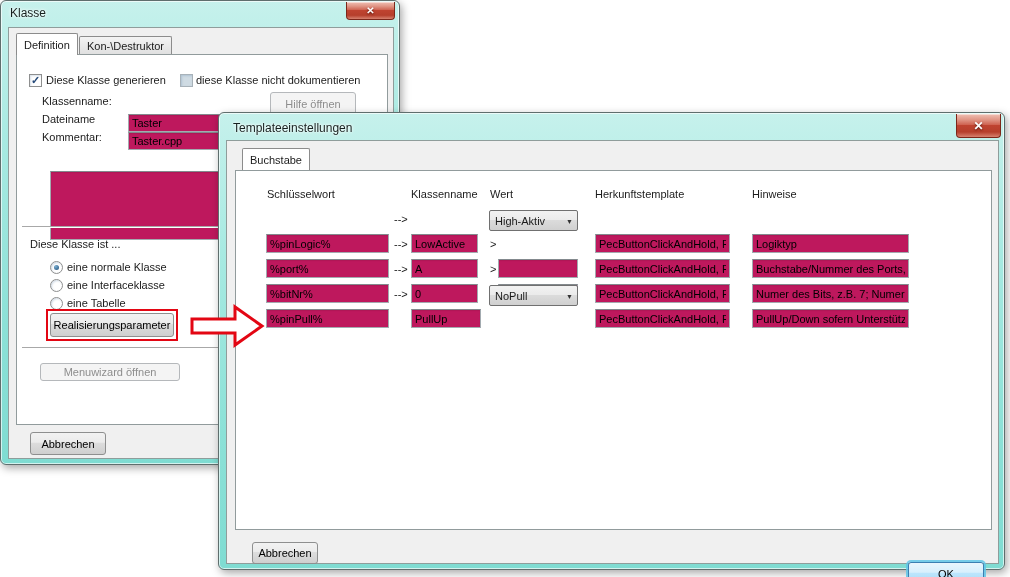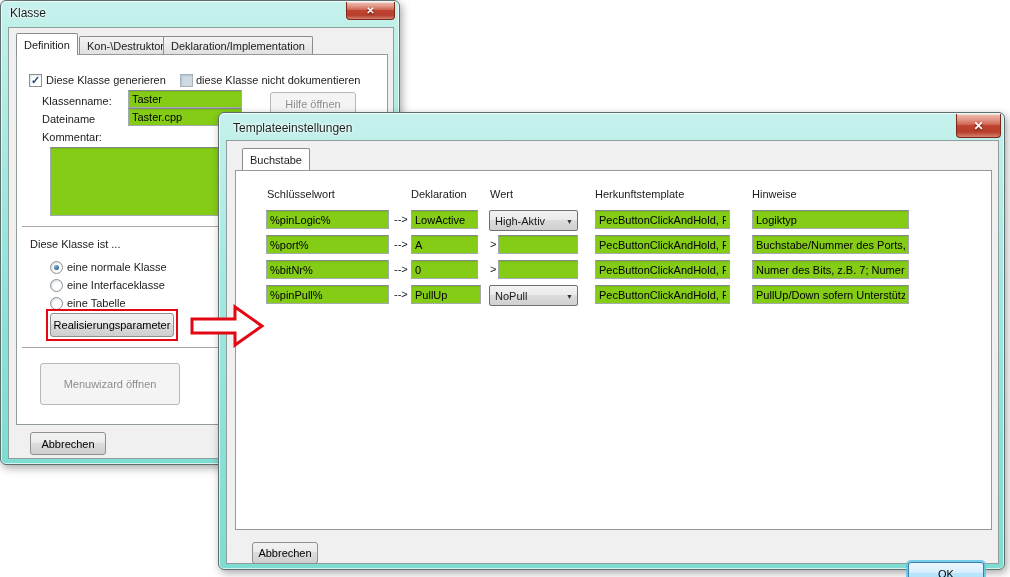--- a/index.html
+++ b/index.html
@@ -23,23 +23,23 @@
 
   
   .tab { position:absolute; display:inline-flex; align-items:center; padding:0 7px;
     background:linear-gradient(180deg,#f4f4f4,#dfdfdf); border:1px solid #8c8c8c;
     border-bottom:none; border-radius:2px 2px 0 0; height:19px; white-space:nowrap; }
   .tab.selected { background:#ffffff; height:22px; z-index:3; }
   .tab-page { position:absolute; background:#ffffff; border:1px solid #919b9c; }
 
   
   .lbl { position:absolute; white-space:nowrap; }
-  .field { position:absolute; background:#84cc16; border:1px solid #a3abb0; border-top-color:#83898d;
+  .field { position:absolute; background:#be185d; border:1px solid #a3abb0; border-top-color:#83898d;
     font-family:"Liberation Sans", sans-serif; font-size:11px; color:#000;
-    padding:0 3px; box-shadow:inset 0 1px 1px rgba(0,0,0,.08); white-space:nowrap; overflow:hidden; }
+    padding:0 3px; box-shadow:inset 0 1px 1px rgba(0,0,0,.08); white-space:nowrap; overflow:hidden;margin-top:24px; }
   input.field { outline:none; }
   .btn { position:absolute; display:flex; align-items:center; justify-content:center;
     background:linear-gradient(180deg,#f2f2f2 0%,#ebebeb 45%,#dddddd 46%,#cfcfcf 100%);
     border:1px solid #8e8f8f; border-radius:3px; font-size:11px; color:#000;
     white-space:nowrap; cursor:default; }
   .btn.disabled { background:#f4f4f4; border-color:#b5b8bb; color:#8d8d8d; }
   .btn.default-ok { background:linear-gradient(180deg,#eaf6fd 0%,#d7effc 45%,#bde6fd 46%,#a6d9f4 100%);
     border:1px solid #3c7fb1; box-shadow:0 0 0 2px rgba(96,198,232,.85);margin-top:20px; }
 
   .checkbox { position:absolute; width:13px; height:13px; background:#ffffff;
@@ -72,23 +72,20 @@
     <span>✕</span>
   </div>
   <div class="win-inner" style="left:7px;top:26px;width:386px;height:432px">
 
     <div class="tab selected" style="left:7px;top:5px">
       <span>Definition</span>
     </div>
     <div class="tab" style="left:70px;top:8px">
       <span>Kon-\Destruktor</span>
     </div>
-    <div class="tab" style="left:154px;top:8px">
-      <span>Deklaration/Implementation</span>
-    </div>
 
     <div class="tab-page" style="left:7px;top:26px;width:372px;height:371px"></div>
 
     <div class="checkbox" style="left:20px;top:46px">
       <span>✓</span>
     </div>
     <div class="lbl" style="left:37px;top:46px">Diese Klasse generieren</div>
     <div class="checkbox disabled" style="left:171px;top:46px"></div>
     <div class="lbl" style="left:187px;top:46px">diese Klasse nicht dokumentieren</div>
 
@@ -110,40 +107,40 @@
     <div class="radio" style="left:41px;top:251px"></div>
     <div class="lbl" style="left:58px;top:251px">eine Interfaceklasse</div>
     <div class="radio" style="left:41px;top:269px"></div>
     <div class="lbl" style="left:58px;top:269px">eine Tabelle</div>
 
     <div class="hl-rect" style="left:37px;top:281px;width:132px;height:32px"></div>
     <div class="btn" style="left:41px;top:285px;width:124px;height:24px">Realisierungsparameter</div>
 
     <div class="sep" style="left:13px;top:319px;width:360px"></div>
 
-    <div class="btn disabled" style="left:31px;top:335px;width:140px;height:42px">Menuwizard öffnen</div>
+    <div class="btn disabled" style="left:31px;top:335px;width:140px;height:18px">Menuwizard öffnen</div>
 
     <div class="btn" style="left:21px;top:404px;width:76px;height:23px">Abbrechen</div>
   </div>
 </div>
 
 <div class="aero-win" style="left:218px;top:112px;width:787px;height:458px;z-index:2">
   <div class="aero-title" style="left:14px;top:8px">Templateeinstellungen</div>
   <div class="close-btn" style="left:737px;top:1px;width:45px;height:24px;font-size:12px">
     <span>✕</span>
   </div>
   <div class="win-inner" style="left:7px;top:27px;width:773px;height:424px">
 
     <div class="tab selected" style="left:15px;top:7px">
       <span>Buchstabe</span>
     </div>
     <div class="tab-page" style="left:8px;top:29px;width:757px;height:360px"></div>
 
     <div class="lbl" style="left:40px;top:47px">Schlüsselwort</div>
-    <div class="lbl" style="left:184px;top:47px">Deklaration</div>
+    <div class="lbl" style="left:184px;top:47px">Klassenname</div>
     <div class="lbl" style="left:263px;top:47px">Wert</div>
     <div class="lbl" style="left:368px;top:47px">Herkunftstemplate</div>
     <div class="lbl" style="left:525px;top:47px">Hinweise</div>
 
     <input class="field" style="left: 39px; top: 69px; width: 123px; height: 19px;" value="%pinLogic%">
     <div class="lbl" style="left:167px;top:72px">--&gt;</div>
     <input class="field" style="left: 184px; top: 69px; width: 67px; height: 19px;" value="LowActive">
     <div class="combo" style="left:262px;top:69px;width:89px">
       <span>High-Aktiv</span>
       <span class="arrow">▼</span>

